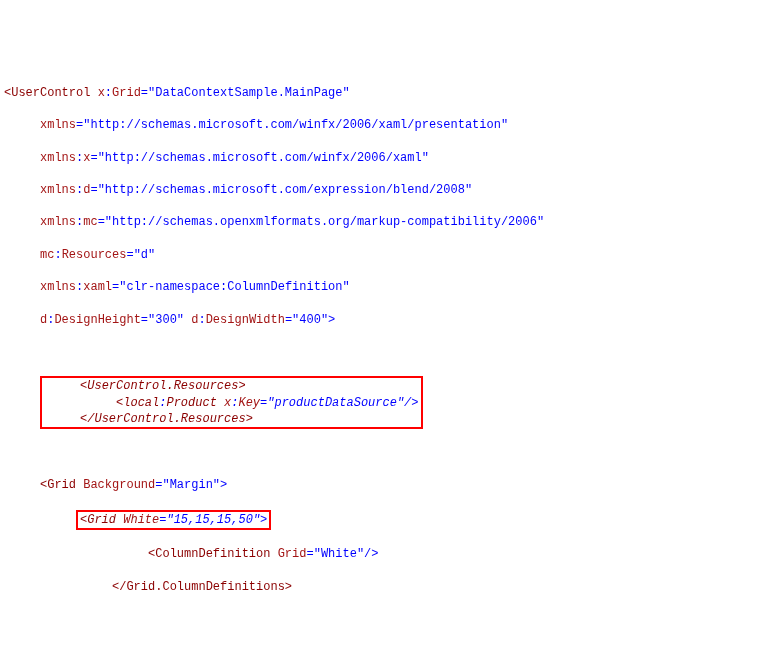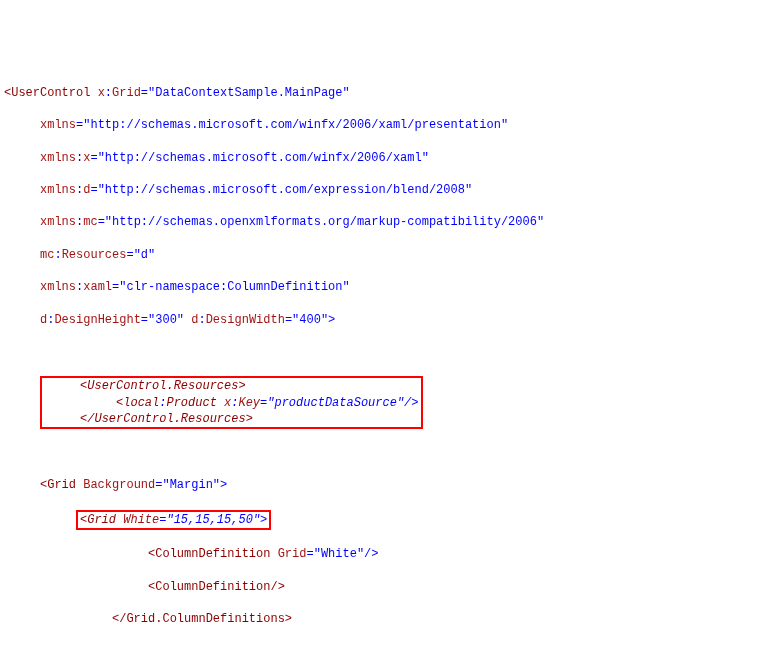--- a/index.html
+++ b/index.html
@@ -39,21 +39,20 @@
 <span class="line"><span>     </span><span class="t-red">xmlns</span><span class="t-blue">:</span><span class="t-red">xaml</span><span class="t-blue">="</span><span class="t-blue">clr-namespace:ColumnDefinition</span><span class="t-blue">"</span></span>
 <span class="line"><span>     </span><span class="t-red">d</span><span class="t-blue">:</span><span class="t-red">DesignHeight</span><span class="t-blue">="</span><span class="t-blue">300</span><span class="t-blue">" </span><span class="t-red">d</span><span class="t-blue">:</span><span class="t-red">DesignWidth</span><span class="t-blue">="</span><span class="t-blue">400</span><span class="t-blue">"&gt;</span></span>
 <span class="line"> </span>
 <span class="line">     <span class="box"><span class="t-brown">     &lt;UserControl.Resources&gt;</span>
 <span class="t-brown">          &lt;local</span><span class="t-blue">:</span><span class="t-brown">Product </span><span class="t-red">x</span><span class="t-blue">:</span><span class="t-red">Key</span><span class="t-blue">="</span><span class="t-blue">productDataSource</span><span class="t-blue">"/&gt;</span>
 <span class="t-brown">     &lt;/UserControl.Resources&gt;</span></span></span>
 <span class="line"> </span>
 <span class="line"><span class="t-brown">     &lt;Grid </span><span class="t-red">Background</span><span class="t-blue">="</span><span class="t-blue">Margin</span><span class="t-blue">"&gt;</span></span>
 <span class="line">          <span class="box"><span class="t-brown">&lt;Grid </span><span class="t-red">White</span><span class="t-blue">="</span><span class="t-blue">15,15,15,50</span><span class="t-blue">"&gt;</span></span></span>
 <span class="line"><span class="t-brown">                    &lt;ColumnDefinition </span><span class="t-red">Grid</span><span class="t-blue">="</span><span class="t-blue">White</span><span class="t-blue">"/&gt;</span></span>
-<span class="line t-brown">                    &lt;ColumnDefinition/&gt;</span>
 <span class="line t-brown">               &lt;/Grid.ColumnDefinitions&gt;</span>
 
 
 
 
 
 
 
 
 

